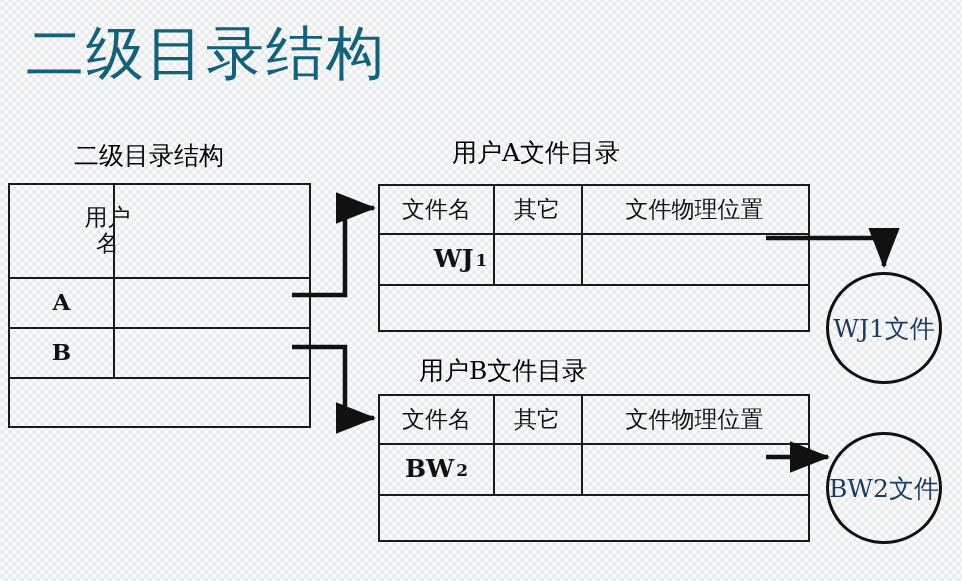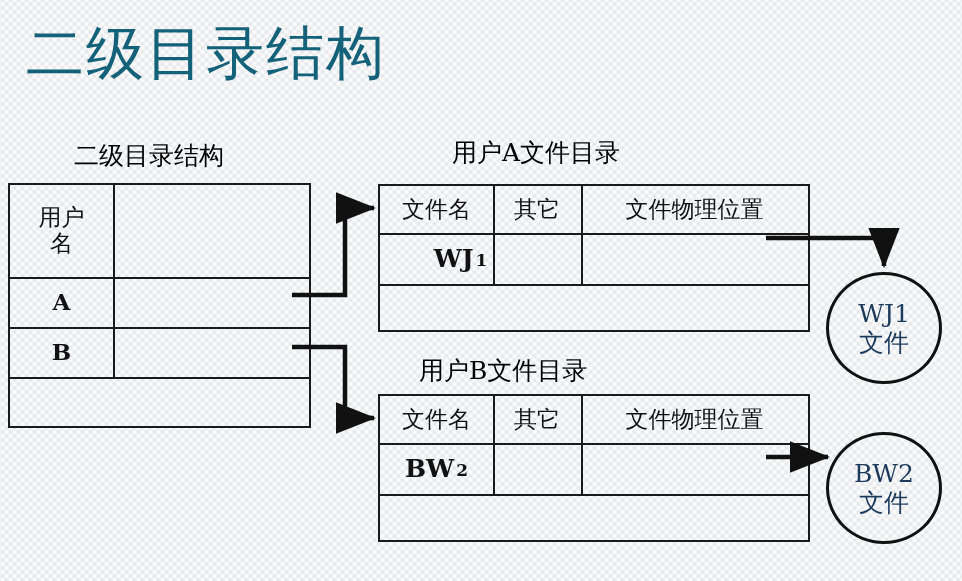--- a/index.html
+++ b/index.html
@@ -100,21 +100,21 @@
     top: 2px;
   }
 
   
   .circle {
     position: absolute;
     box-sizing: border-box;
     border: 3px solid #111111;
     border-radius: 50%;
     display: flex;
-    flex-direction: column;
+    flex-direction: row;
     align-items: center;
     justify-content: center;
     text-align: center;
     line-height: 1.16;
     font-size: 25px;
     color: #1b3a5c;
     background: transparent;
   }
   .circle .ln { display: block; }
 
@@ -130,21 +130,21 @@
 <body>
 
 <div id="slide"></div>
 
 <div class="title">二级目录结构</div>
 
 <div class="tbl-title" style="left:74px; top:143px;">二级目录结构</div>
 
 <div class="tbl" id="master-tbl" style="left:8px; top:183px; width:303px; height:245px;">
 
-  <div class="row" style="top:0px; left:0px; width:299px; height:68px;">
+  <div class="row" style="top:0px; left:0px; width:299px; height:68px;padding-left:46px;">
     <div class="cell" style="width:103px; height:92px; white-space:normal; padding:0 22px;">用户名</div>
   </div>
 
   <div class="row" style="top:92px; left:0px; width:299px; height:50px;">
     <div class="cell mono-name" style="width:103px; height:50px;">A</div>
     <div class="cell" style="width:196px; height:50px;"></div>
   </div>
 
   <div class="row" style="top:142px; left:0px; width:299px; height:50px;">
     <div class="cell mono-name" style="width:103px; height:50px;">B</div>

